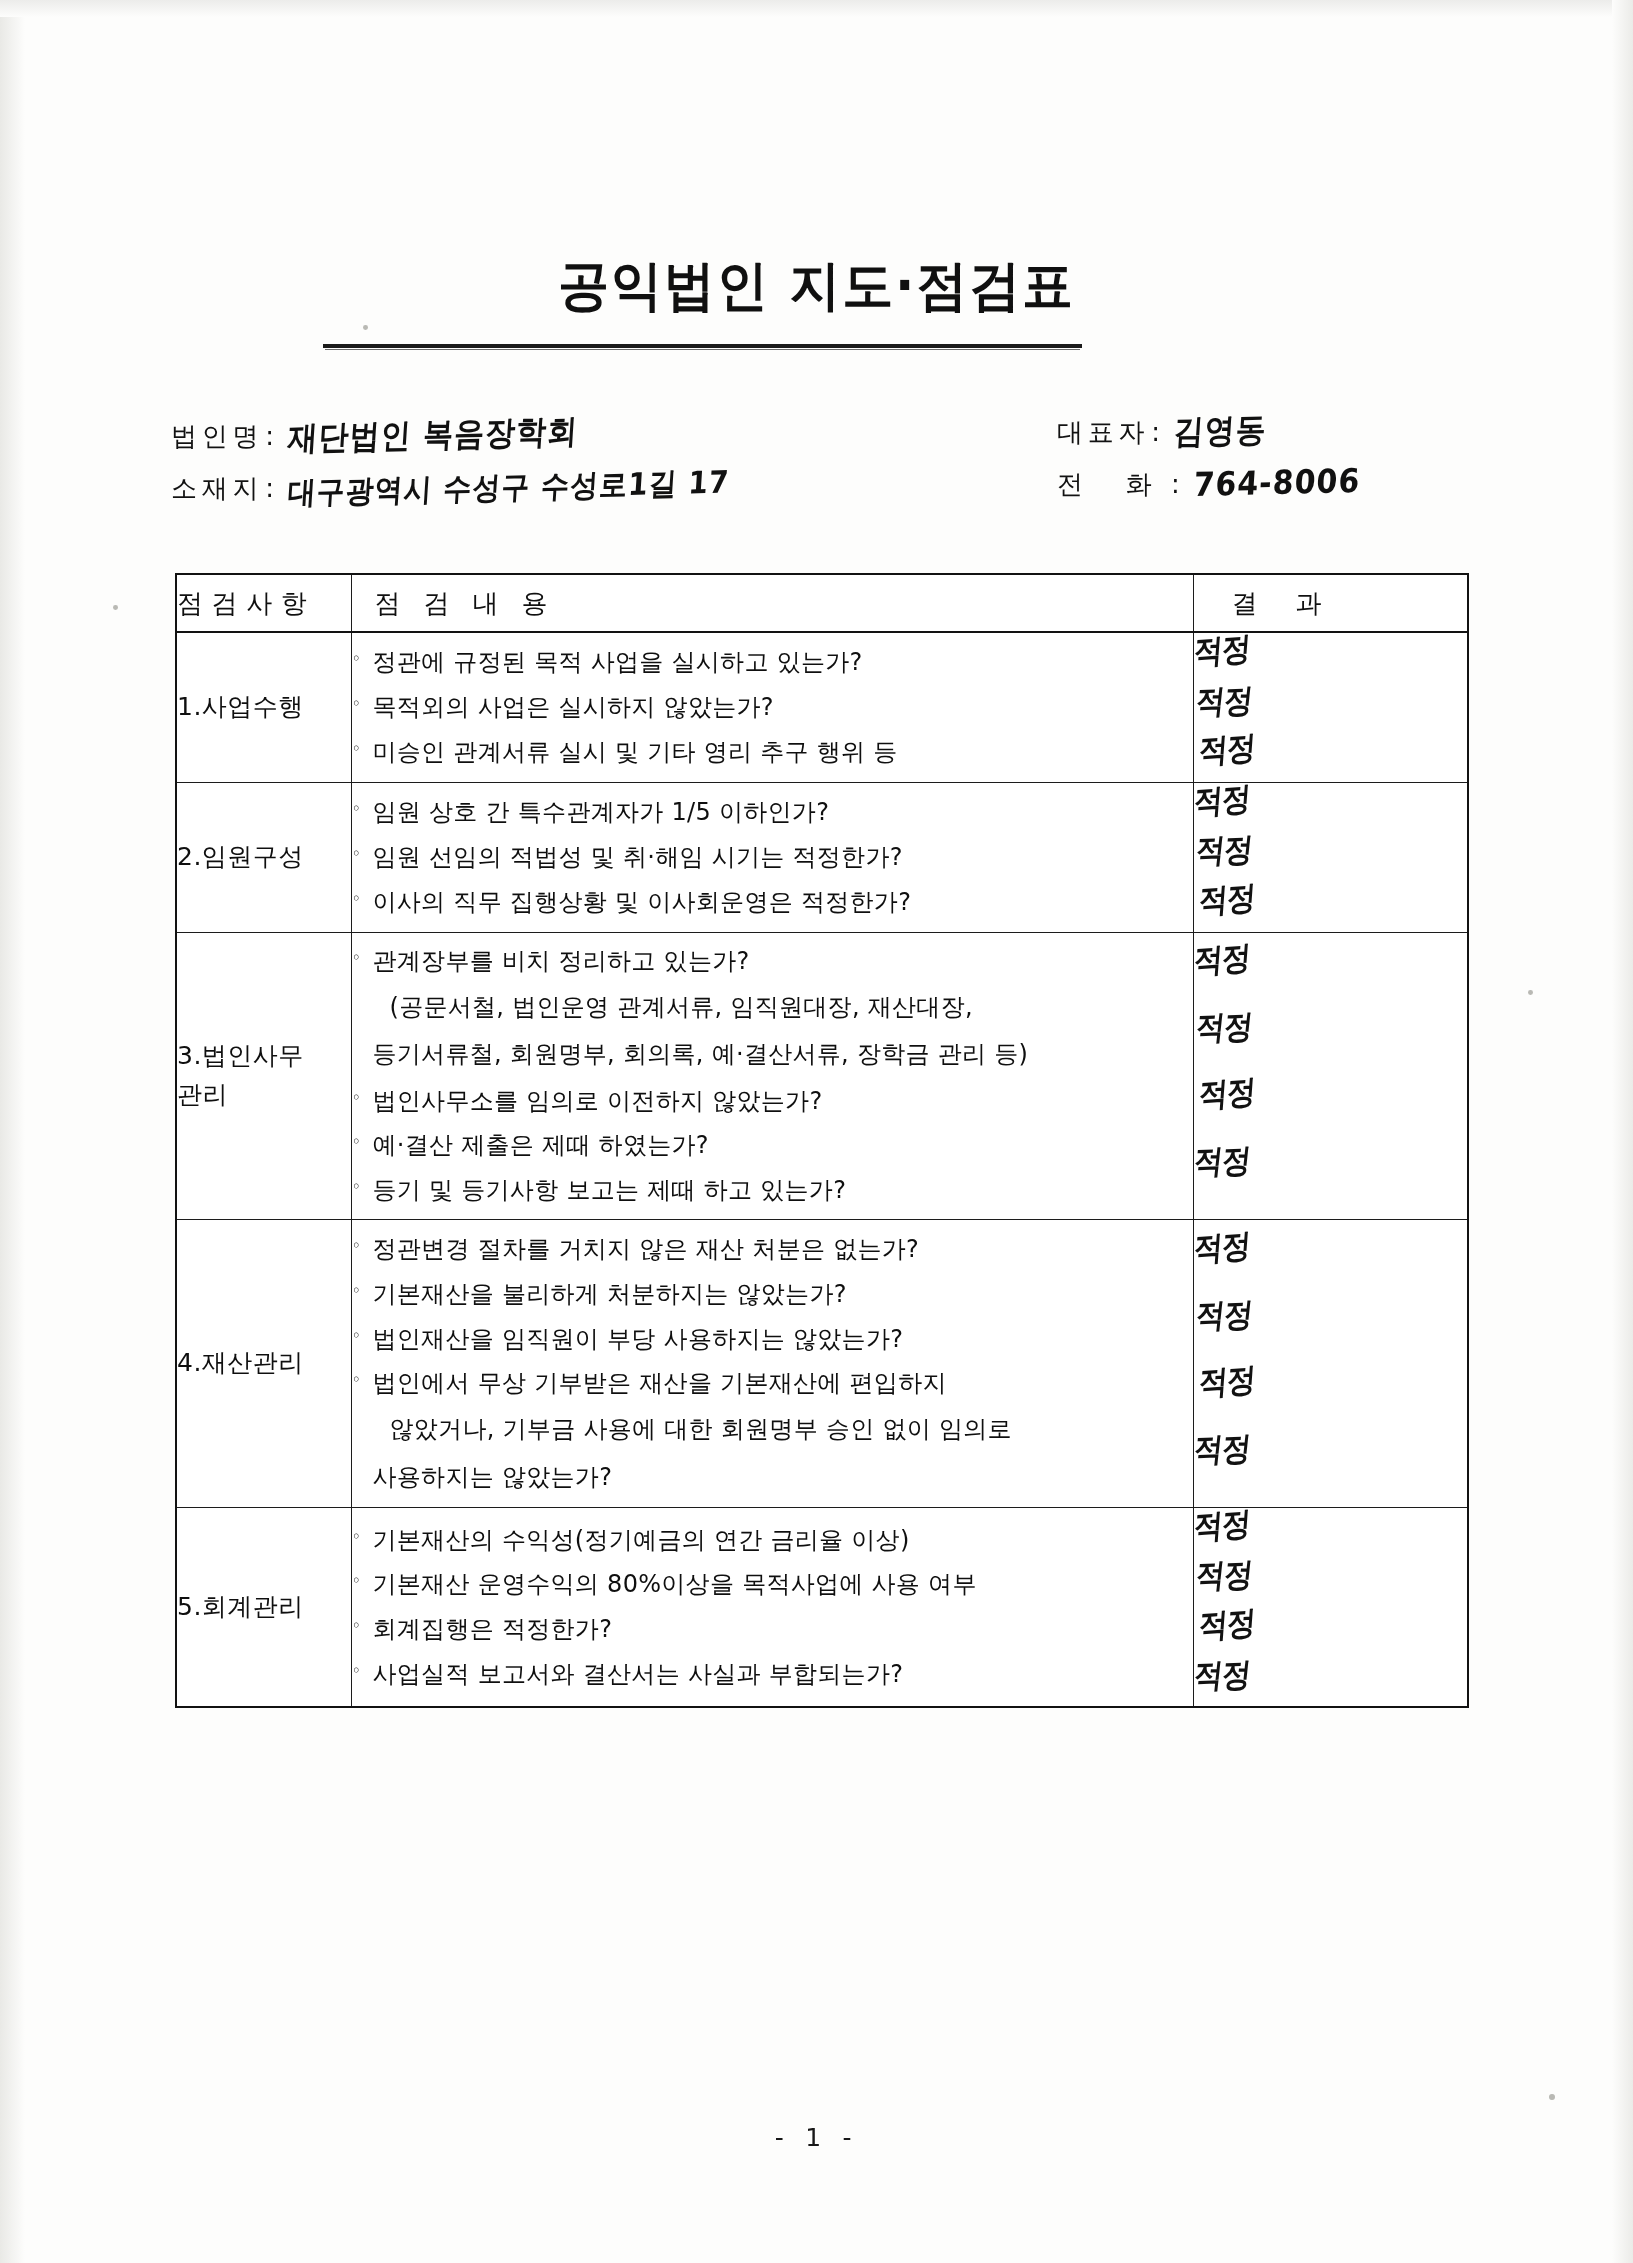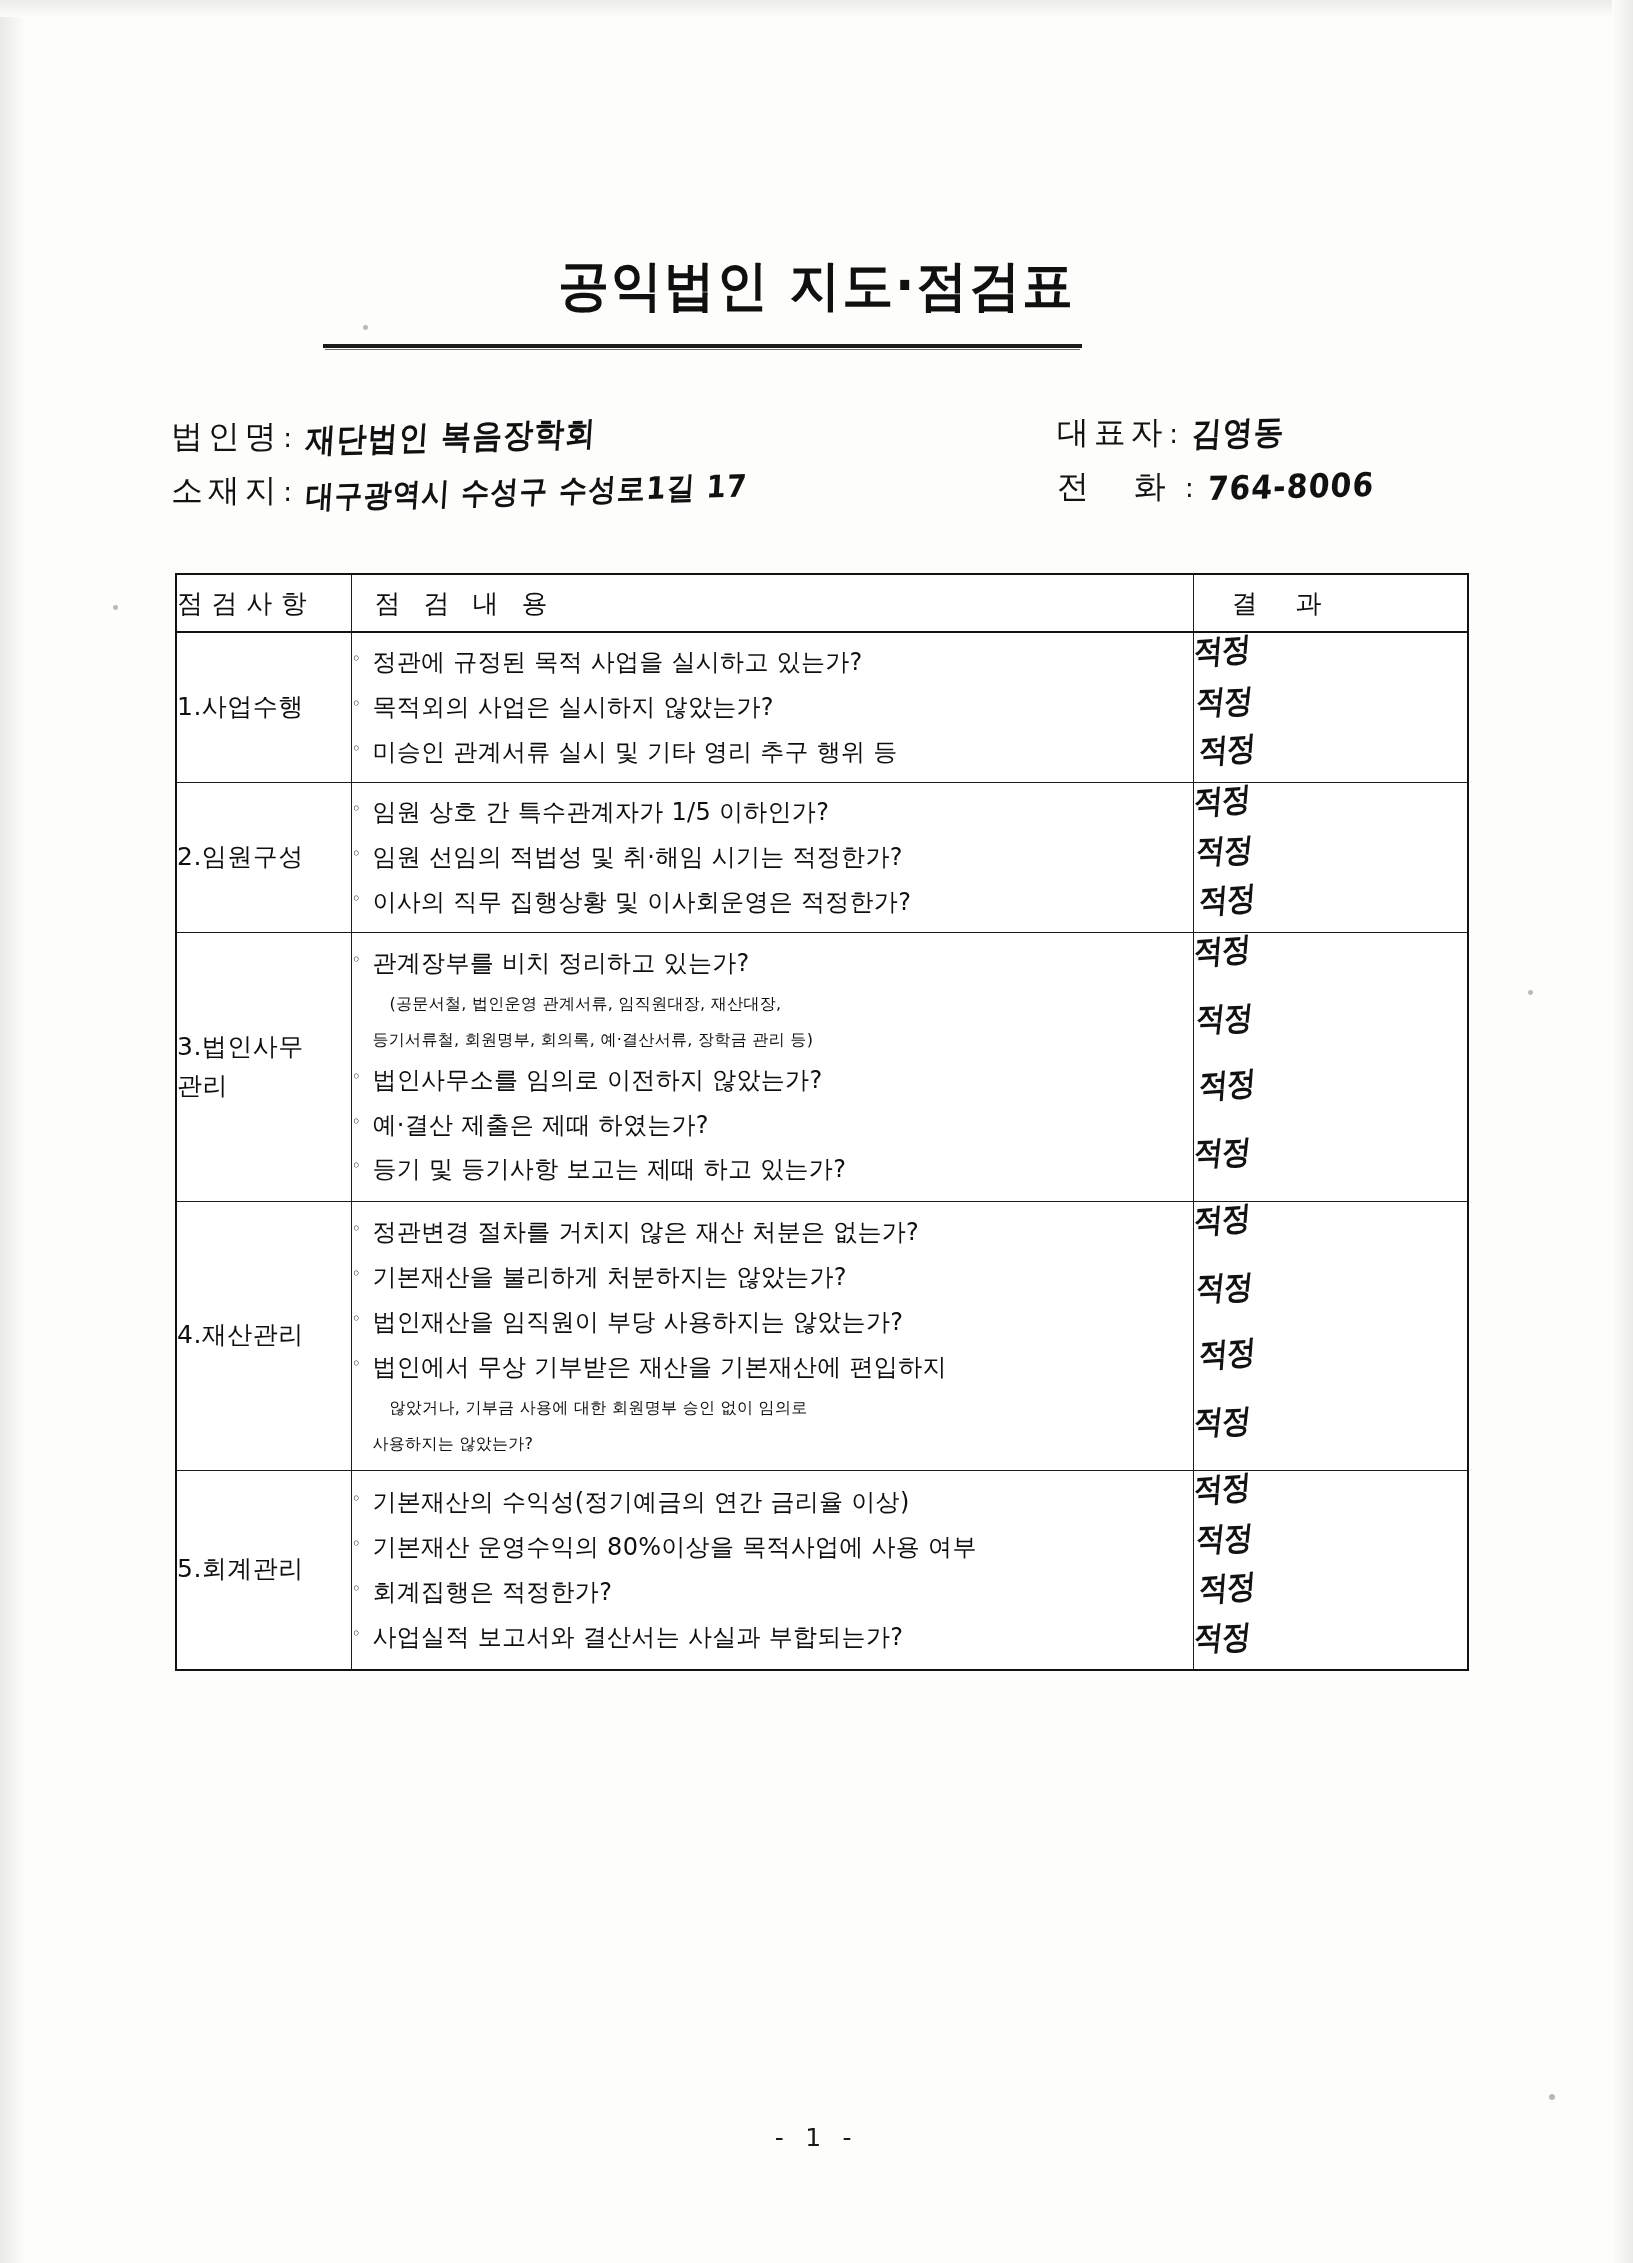--- a/index.html
+++ b/index.html
@@ -78,21 +78,21 @@
 
   
   .hdr {
     position: absolute;
     font-size: 25px;
     color: #141414;
     white-space: nowrap;
   }
   .hdr-label {
     font-family: "DejaVu Sans", "Liberation Sans", sans-serif;
-    font-size: 32px;
+    font-size: 26px;
     letter-spacing: 4.8px;
     color: #121212;
   }
   .hdr-colon {
     font-size: 26px;
     padding: 0 5.8px 0 1.9px;
     color: #121212;
   }
   .hw {
     font-family: "DejaVu Sans", "Liberation Sans", sans-serif;
@@ -174,21 +174,21 @@
   }
   .bullet {
     flex: 0 0 auto;
     width: 21px;
     font-size: 16.3px;
     line-height: 1.6;
     color: #222;
   }
   .item-text { flex: 1 1 auto; }
   .cont-text {
-    font-size: 16px;
+    font-size: 24px;
     line-height: 1.45;
     color: #0f0f0f;
     margin: 12.5px 0 12.5px 21px;
     letter-spacing: 0.3px;
     font-family: "DejaVu Sans", "Liberation Sans", sans-serif;
   }
   .cont-text.indent { margin-left: 38px; }
 
   .res-cell {
     padding: 21px 0 21px 27px;

